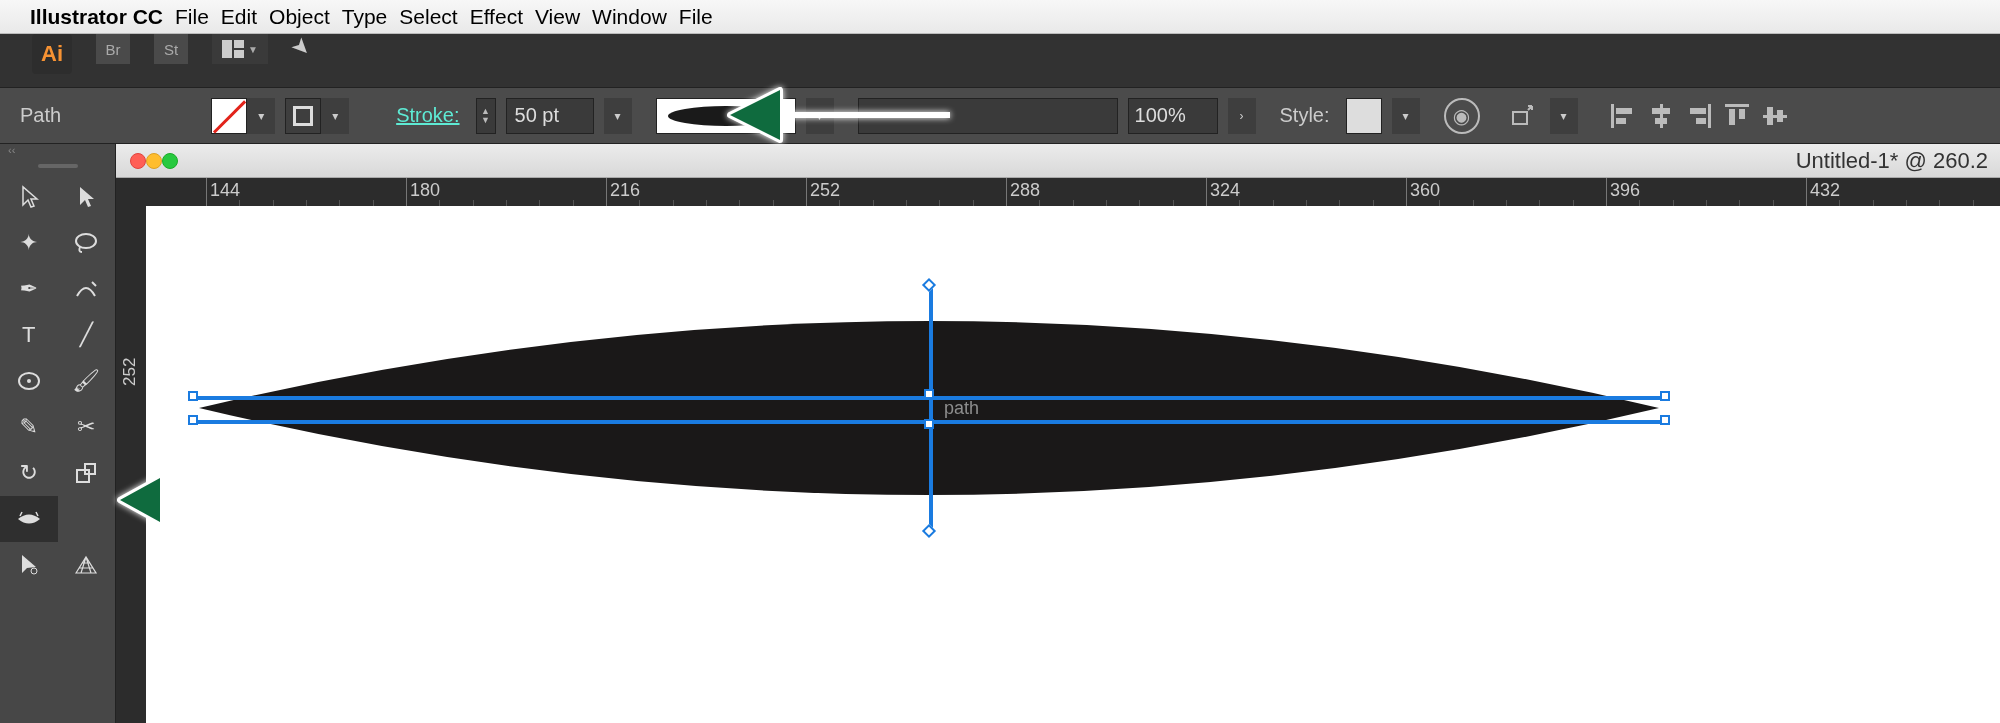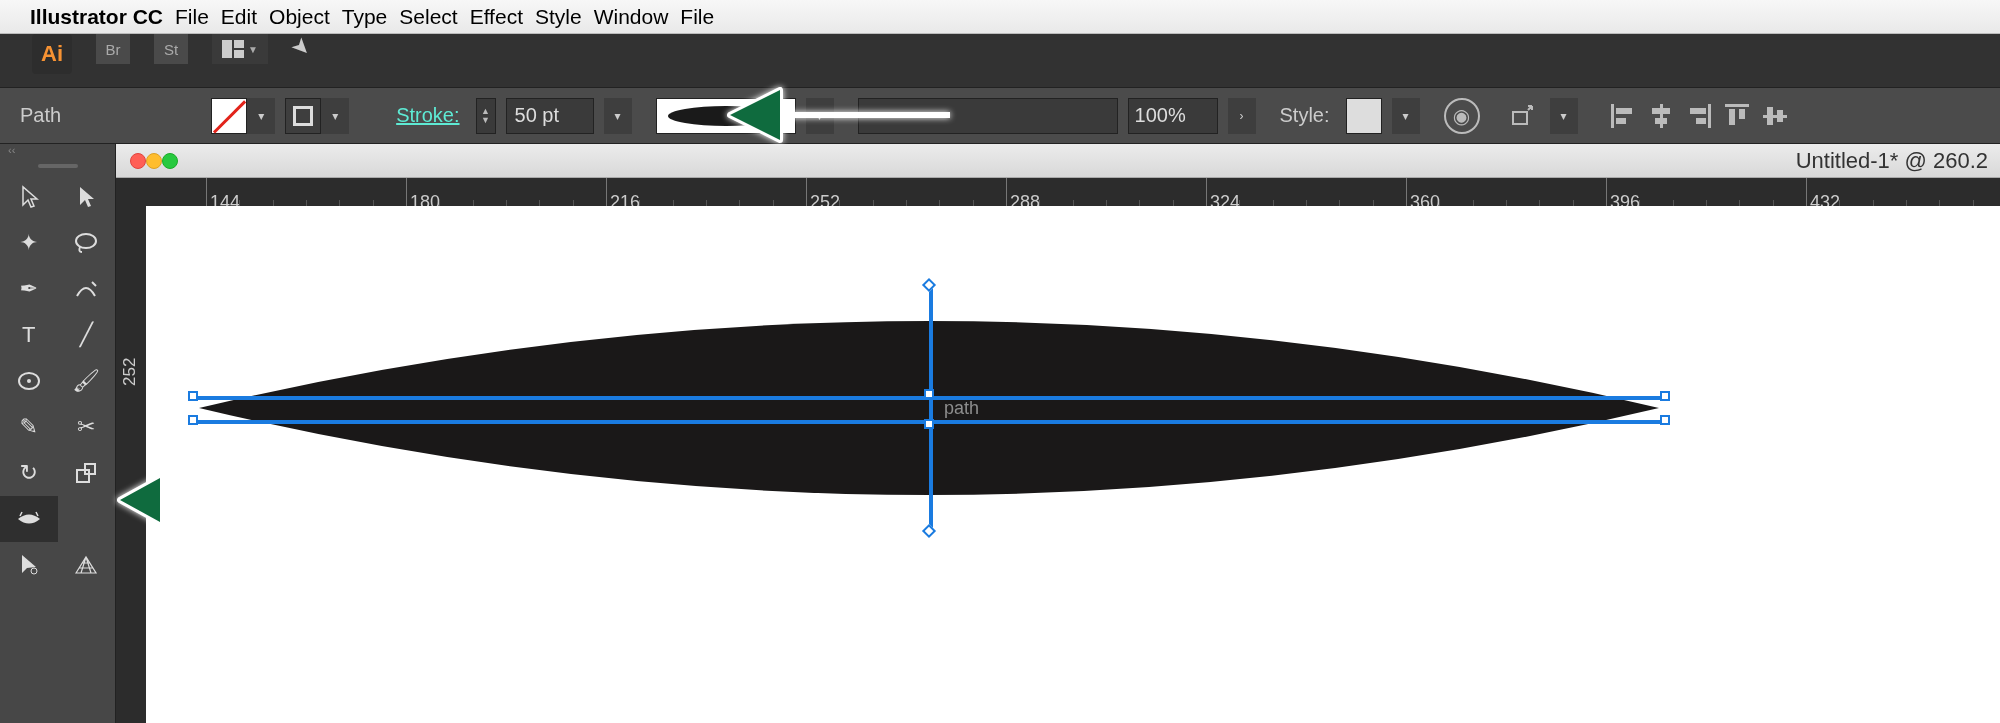--- a/index.html
+++ b/index.html
@@ -52,21 +52,21 @@
   .docwin { position: absolute; left: 116px; top: 144px; right: 0; bottom: 0; background: #fff; }
   .titlebar { height: 34px; background: linear-gradient(#ececec,#d8d8d8); display: flex; align-items: center; padding-left: 14px; border-bottom:1px solid #aaa; }
   .tl-dot { width: 16px; height: 16px; border-radius: 50%; }
   .tl-red { background: #ff5f56; border:1px solid #e0443e; }
   .tl-yel { background: #ffbd2e; border:1px solid #dea123; }
   .tl-grn { background: #27c93f; border:1px solid #1aab29; }
   .doc-title { margin-left: auto; margin-right: 12px; font-size: 22px; color: #333; }
   
   .ruler { height: 30px; background: #2c2c2c; color: #ccc; font-size: 18px; position: relative; overflow: hidden; }
   .ruler .tick { position: absolute; top: 0; height: 30px; }
-  .ruler .tick .num { position: absolute; top: 14px; left: 4px; }
+  .ruler .tick .num { position: absolute; top: 2px; left: 4px; }
   .ruler .tick::before { content:""; position:absolute; left:0; top:0; width:1px; height:30px; background:#777; }
   .ruler .minor { position:absolute; top:22px; width:1px; height:8px; background:#555; }
   
   .ruler-v { position:absolute; left:0; top:62px; width:30px; bottom:0; background:#2c2c2c; color:#ccc; font-size:17px; }
   .ruler-v .vnum { position:absolute; left:4px; transform: rotate(-90deg); transform-origin: left top; }
   
   .canvas { position:absolute; left:30px; top:62px; right:0; bottom:0; background:#fff; }
   
   
   .art { position:absolute; left:48px; top:88px; width:1470px; height:228px; }
@@ -87,21 +87,21 @@
 
 <div class="menubar">
   <span class="apple"></span>
   <span class="appname">Illustrator CC</span>
   <span>File</span>
   <span>Edit</span>
   <span>Object</span>
   <span>Type</span>
   <span>Select</span>
   <span>Effect</span>
-  <span>Style</span>
+  <span>View</span>
   <span>Window</span>
   <span>File</span>
 </div>
 
 <div class="apptop">
   <div class="ai-logo">Ai</div>
   <div class="chip">Br</div>
   <div class="chip">St</div>
   <div class="arr-chip">
     <svg width="22" height="18">

